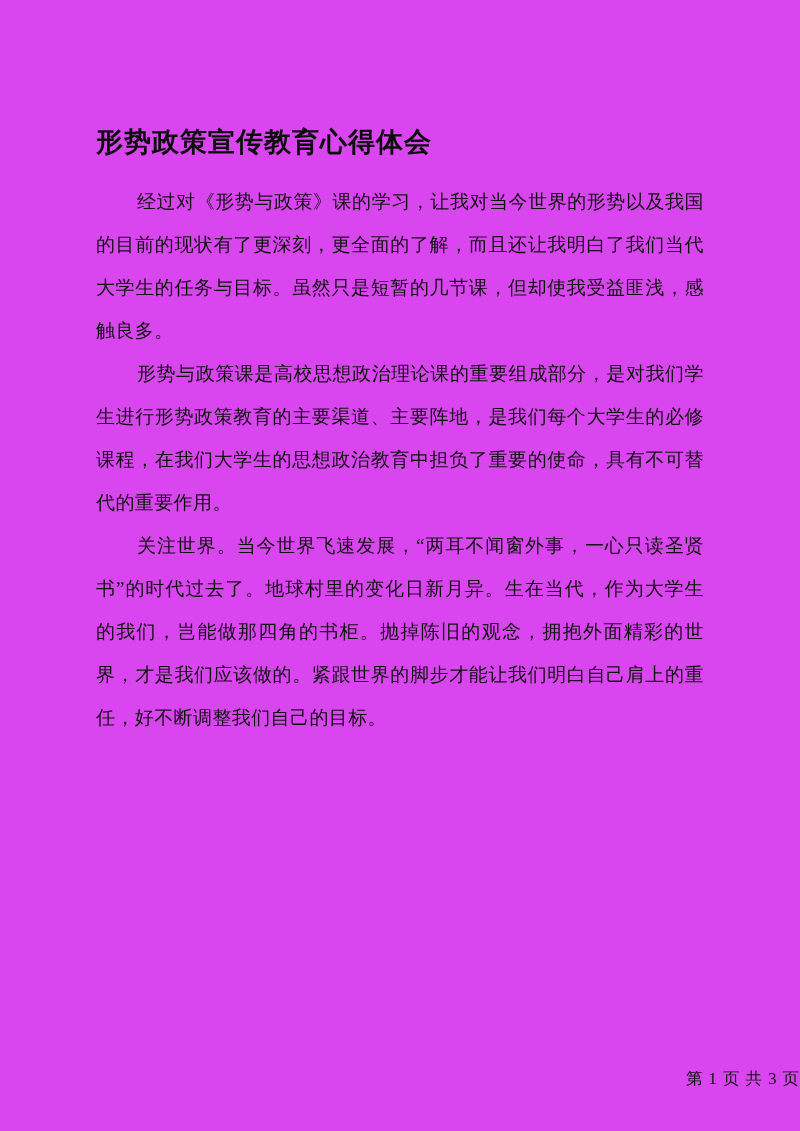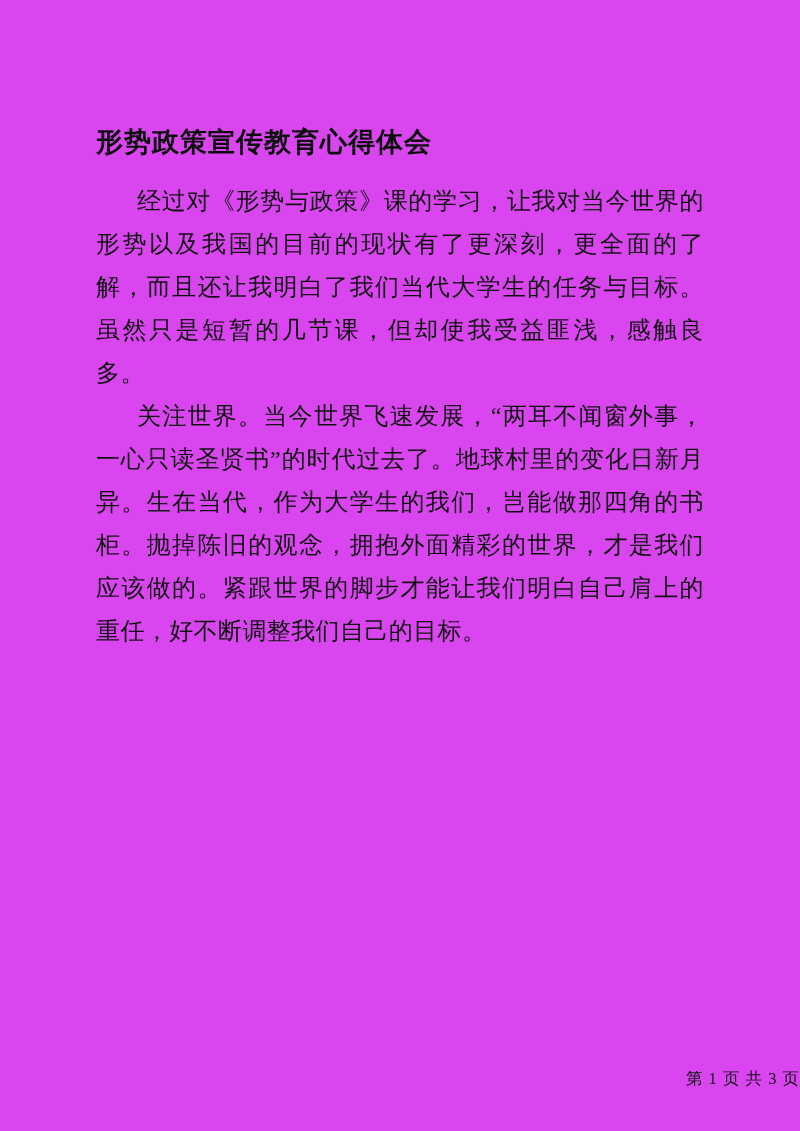--- a/index.html
+++ b/index.html
@@ -32,21 +32,21 @@
   .doc-title {
     font-size: 27px;
     font-weight: bold;
     letter-spacing: 1px;
     color: #0d0d0d;
     margin: 0 0 18px 0;
     line-height: 1.4;
     font-family: "Liberation Sans", "DejaVu Sans", sans-serif;
   }
   .para {
-    font-size: 24px;
+    font-size: 19px;
     line-height: 43px;
     text-indent: 41px;
     margin: 0;
     text-align: justify;
     text-justify: inter-ideograph;
     color: #111111;
     letter-spacing: 0.4px;
   }
   .footer {
     position: absolute;
@@ -59,16 +59,17 @@
     letter-spacing: 1px;
   }
 </style>
 </head>
 <body>
 
 <div class="page">
   <div class="content">
     <h1 class="doc-title">形势政策宣传教育心得体会</h1>
     <p class="para">经过对《形势与政策》课的学习，让我对当今世界的形势以及我国的目前的现状有了更深刻，更全面的了解，而且还让我明白了我们当代大学生的任务与目标。虽然只是短暂的几节课，但却使我受益匪浅，感触良多。</p>
+    <p class="para">形势与政策课是高校思想政治理论课的重要组成部分，是对我们学生进行形势政策教育的主要渠道、主要阵地，是我们每个大学生的必修课程，在我们大学生的思想政治教育中担负了重要的使命，具有不可替代的重要作用。</p>
     <p class="para">关注世界。当今世界飞速发展，“两耳不闻窗外事，一心只读圣贤书”的时代过去了。地球村里的变化日新月异。生在当代，作为大学生的我们，岂能做那四角的书柜。抛掉陈旧的观念，拥抱外面精彩的世界，才是我们应该做的。紧跟世界的脚步才能让我们明白自己肩上的重任，好不断调整我们自己的目标。</p>
   </div>
   <div class="footer">第 1 页  共 3 页</div>
 </div>
 
 </body></html>

